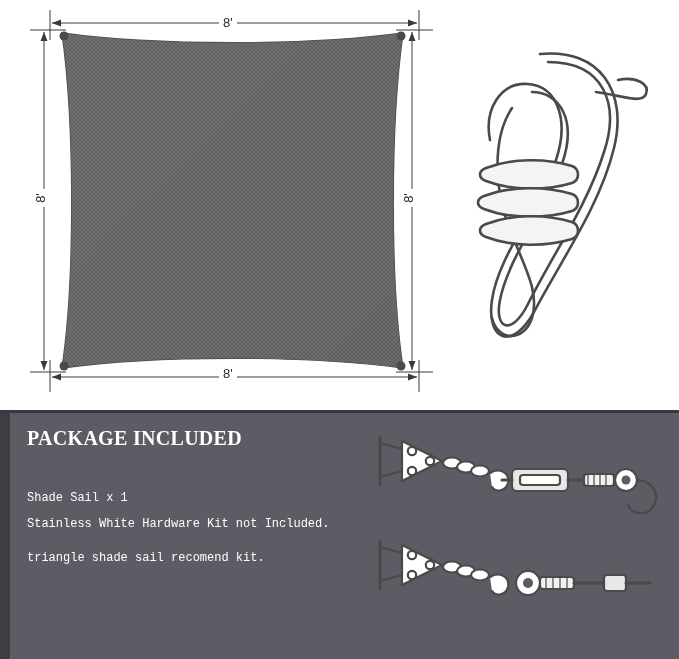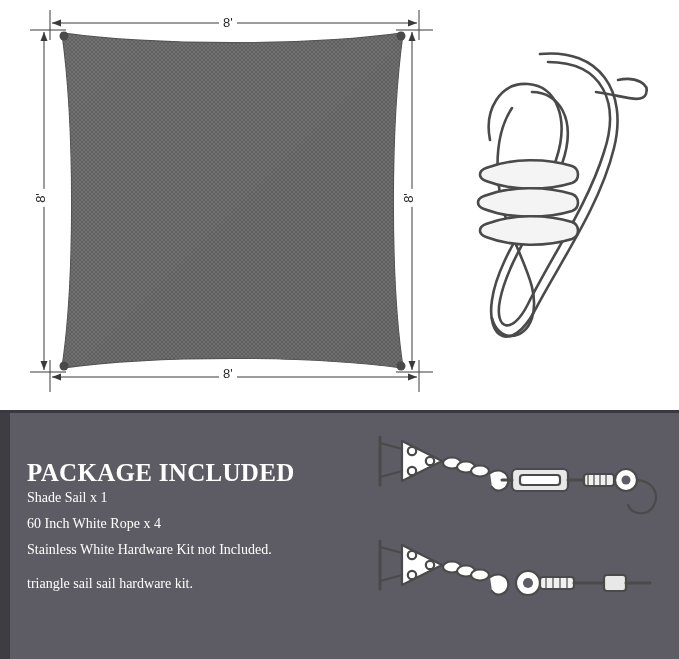--- a/index.html
+++ b/index.html
@@ -74,38 +74,38 @@
   #package-accent {
     position: absolute;
     left: 0; top: 0;
     width: 10px;
     height: 100%;
     background: #3f3d44;
   }
   #package-title {
     position: absolute;
     left: 27px;
-    top: 46px;
-    font-size: 25px;
+    top: 14px;
+    font-size: 20px;
     font-weight: bold;
     color: #ffffff;
     letter-spacing: 0.3px;
     font-family: "Liberation Serif", serif;
   }
   #package-lines {
     position: absolute;
     left: 27px;
     top: 72px;
     width: 330px;
   }
   .pkg-line {
-    font-size: 14px;
+    font-size: 12px;
     color: #ffffff;
     line-height: 26px;
-    font-family: Liberation Serif, serif;
+    font-family: Liberation Mono, monospace;
     white-space: nowrap;
   }
   .pkg-gap { height: 8px; }
 </style>
 </head>
 <body>
 
 <div id="stage">
 
   <div id="top-panel">
@@ -209,24 +209,23 @@
     <div class="dim-label" id="dim-right">8'</div>
   </div>
 
   <div id="package-panel">
     <div id="package-accent"></div>
 
     <div id="package-title">PACKAGE INCLUDED</div>
 
     <div id="package-lines">
       <div class="pkg-line">Shade Sail x 1</div>
-      <div class="pkg-line">60 Inch White Rope x 4</div>
       <div class="pkg-line">Stainless White Hardware Kit not Included.</div>
       <div class="pkg-gap"></div>
-      <div class="pkg-line">triangle sail sail hardware kit.</div>
+      <div class="pkg-line">triangle shade sail recomend kit.</div>
     </div>
 
     <svg style="position:absolute; left:360px; top:10px; width:319px; height:230px;" viewBox="0 0 319 230">
       <g fill="#ffffff" stroke="#4a4a4a" stroke-width="2.2" stroke-linecap="round" stroke-linejoin="round">
 
         <path d="M42 18 L82 38 L42 58 Z"></path>
         <circle cx="52" cy="28" r="4.2"></circle>
         <circle cx="52" cy="48" r="4.2"></circle>
         <circle cx="70" cy="38" r="4.2"></circle>
 

